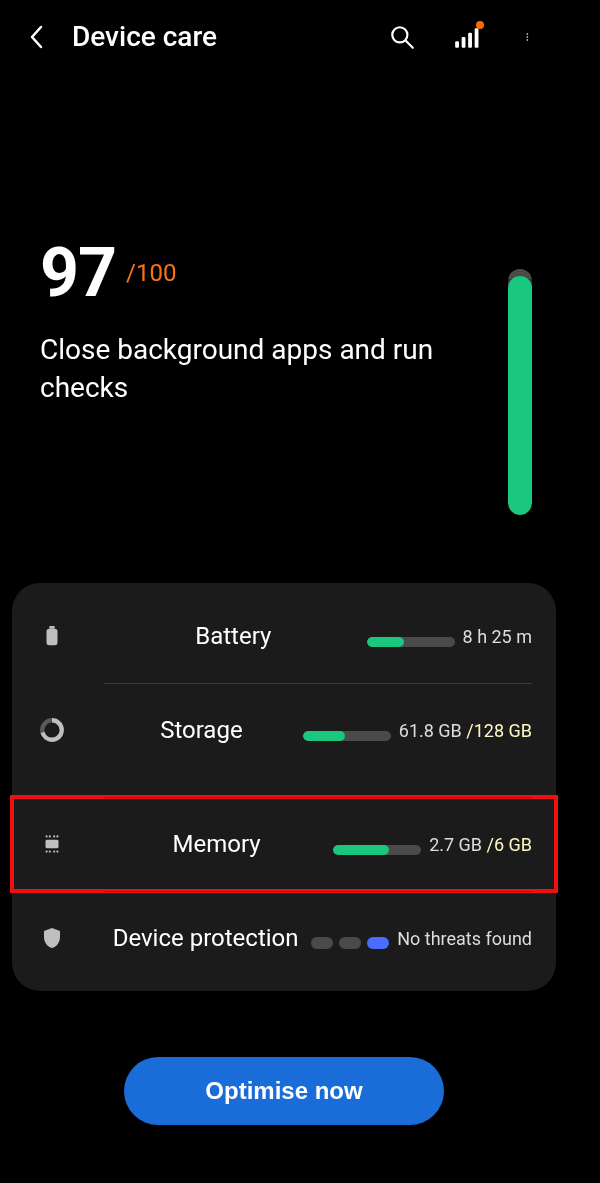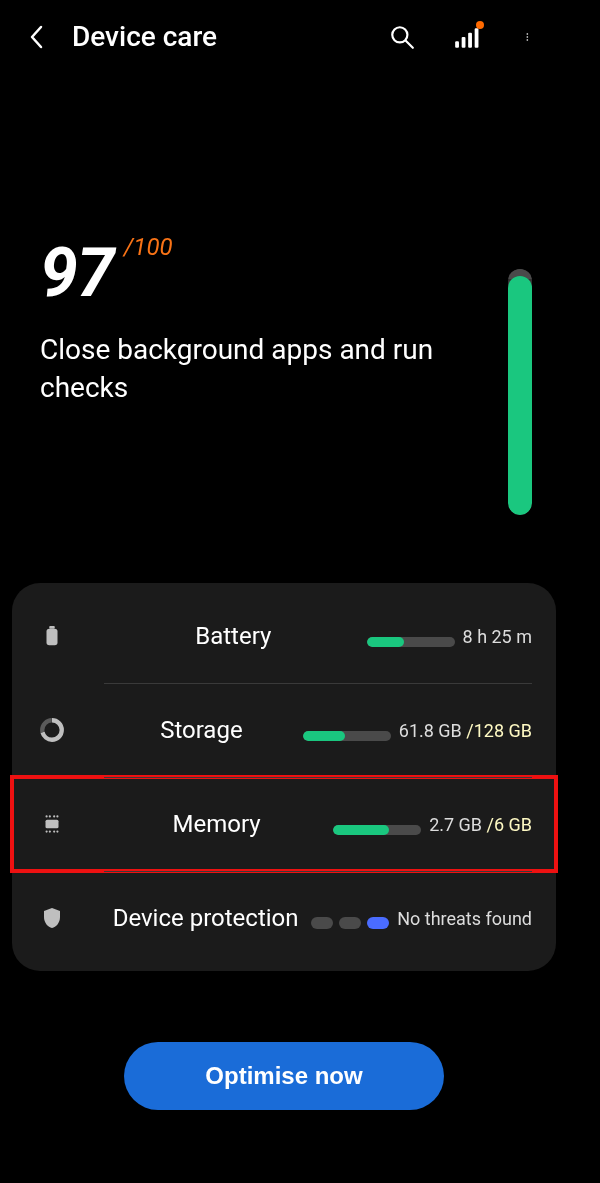--- a/index.html
+++ b/index.html
@@ -10,21 +10,21 @@
   .header { display: flex; align-items: center; padding: 20px 24px 10px 24px; gap: 20px; }
   .back-btn { width: 24px; height: 24px; display: flex; align-items: center; justify-content: center; cursor: pointer; }
   .back-btn svg { width: 14px; height: 24px; }
   .header-title { font-size: 28px; font-weight: 500; flex: 0 0 auto; margin-left: 4px; }
   .header-spacer { flex: 1; }
   .header-icons { display: flex; align-items: center; gap: 36px; }
   .icon-btn { width: 28px; height: 28px; display: flex; align-items: center; justify-content: center; cursor: pointer; position: relative; }
 
   
   .score-area { position: relative; padding: 170px 40px 0 40px; min-height: 460px; }
-  .score-line { display: flex; align-items: flex-start; gap: 10px; font-style: italic; }
+  .score-line { display: flex; align-items: center; gap: 10px; }
   .score-big { font-size: 68px; font-weight: 700; letter-spacing: -1px; }
   .score-total { font-size: 24px; color: #f97316; font-weight: 400; }
   .score-msg { font-size: 28px; font-weight: 400; margin-top: 18px; line-height: 1.35; max-width: 440px; }
   .vert-bar-wrap { position: absolute; right: 36px; top: 206px; width: 24px; height: 246px; border-radius: 12px; background: #333; overflow: hidden; }
   .vert-bar-fill { position: absolute; left: 0; bottom: 0; width: 100%; border-radius: 12px; background: #1ac77f; height: 97%; }
   .vert-bar-cap { position: absolute; top: 0; left: 0; width: 100%; height: 10px; background: #4a4a4a; border-radius: 12px 12px 0 0; }
 
   
   .card { margin: 60px 12px 0 12px; background: #1b1b1b; border-radius: 28px; padding: 6px 0; }
   .row { display: flex; align-items: center; padding: 26px 24px; min-height: 94px; cursor: pointer; position: relative; text-align: center; }
@@ -34,24 +34,24 @@
   .row-right { display: flex; align-items: flex-end; gap: 8px; }
   .mini-bar { width: 88px; height: 10px; border-radius: 6px; background: #4a4a4a; overflow: hidden; position: relative; }
   .mini-bar-fill { height: 100%; background: #1ac77f; border-radius: 6px; }
   .row-detail { font-size: 18px; color: #ddd; }
   .row-detail .muted { color: #fef9c3; }
   .dots-3 { display: flex; gap: 6px; }
   .dots-3 span { width: 22px; height: 12px; border-radius: 6px; background: #4a4a4a; }
   .dots-3 span.on { background: #4a6cff; }
   .saving-bar { width: 88px; height: 10px; border-radius: 6px; background: #4a4a4a; }
 
-  .highlight { outline: 4px solid #e11; outline-offset: -2px; }
+  .highlight { outline: 4px solid #e11; outline-offset: -2px; margin-top: 20px; }
 
   
-  .bottom-btn-wrap { position: absolute; bottom: 73px; left: 0; width: 100%; display: flex; justify-content: center; }
+  .bottom-btn-wrap { position: absolute; bottom: 58px; left: 0; width: 100%; display: flex; justify-content: center; }
   .optimise-btn { background: #1a6cd8; color: #fff; font-size: 24px; font-weight: 600; padding: 20px 60px; border-radius: 999px; border: none; cursor: pointer; min-width: 320px; }
 </style>
 </head>
 <body>
 
 <div class="screen">
 
   <div class="header">
     <div class="back-btn">
       <svg viewBox="0 0 14 24">

